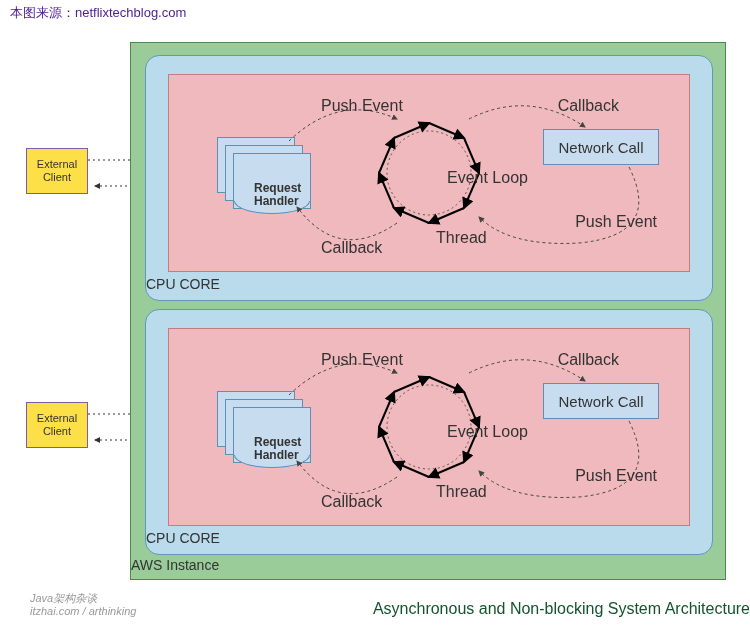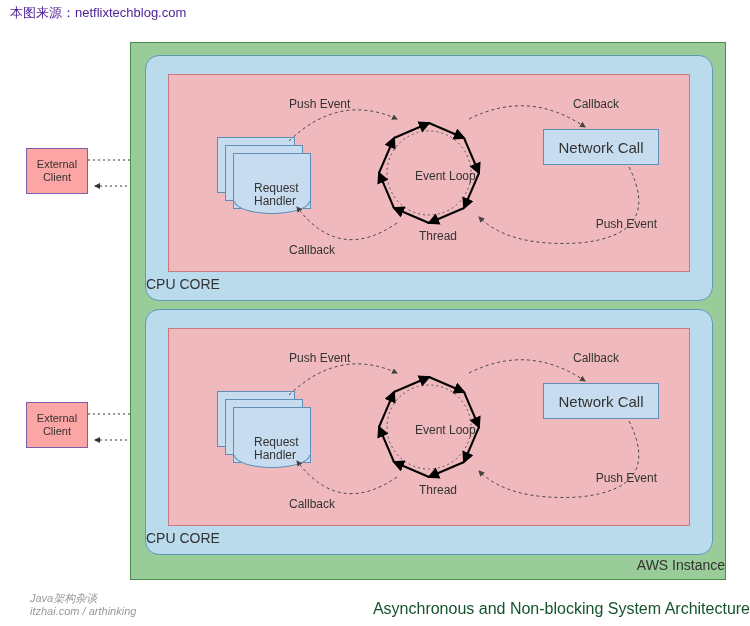--- a/index.html
+++ b/index.html
@@ -27,21 +27,21 @@
     width: 596px;
     height: 538px;
     background: #99cc99;
     border: 1px solid #4a8a4a;
   }
   .aws-label {
     position: absolute;
     bottom: 6px;
     left: 0;
     right: 0;
-    text-align: right;
+    text-align: left;
     font-size: 14px;
   }
   .cpu-core {
     position: absolute;
     left: 14px;
     width: 568px;
     height: 246px;
     background: #b9dbeb;
     border: 1px solid #5e99b8;
     border-radius: 14px;
@@ -69,20 +69,21 @@
     position: absolute;
     left: 48px;
     top: 62px;
   }
   .card {
     width: 78px;
     height: 56px;
     background: #c7ddef;
     border: 1px solid #5e8fb8;
     position: absolute;
+    font-weight: bold;
   }
   .card.c1 { left: 0; top: 0; }
   .card.c2 { left: 8px; top: 8px; }
   .card.c3 { left: 16px; top: 16px; }
   .card.c3::after {
     content: "";
     position: absolute;
     left: 0; right: 0; bottom: -6px;
     height: 12px;
     background: #c7ddef;
@@ -111,33 +112,33 @@
     justify-content: center;
     font-size: 15px;
   }
   .ring-svg {
     position: absolute;
     left: 180px;
     top: 18px;
     width: 160px;
     height: 160px;
   }
-  .lbl { position: absolute; font-size: 12px; }
+  .lbl { position: absolute; font-size: 16px; margin-left: 32px; }
   .l-push-top { left: 120px; top: 22px; }
   .l-callback-top { right: 70px; top: 22px; }
   .l-pushevent-br { right: 32px; bottom: 40px; }
   .l-eventloop { left: 246px; top: 94px; }
-  .l-thread { left: 250px; top: 154px; }
+  .l-thread { left: 235px; top: 154px; }
   .l-callback-bot { left: 120px; bottom: 14px; }
   .ext-client {
     position: absolute;
     left: 26px;
     width: 62px;
     height: 46px;
-    background: #fca5a5;
+    background: #fde047;
     border: 1px solid #7a5fa8;
     display: flex;
     align-items: center;
     justify-content: center;
     font-size: 11px;
     line-height: 1.15;
     text-align: center;
   }
   .ext-client.top { top: 148px; }
   .ext-client.bottom { top: 402px; }

